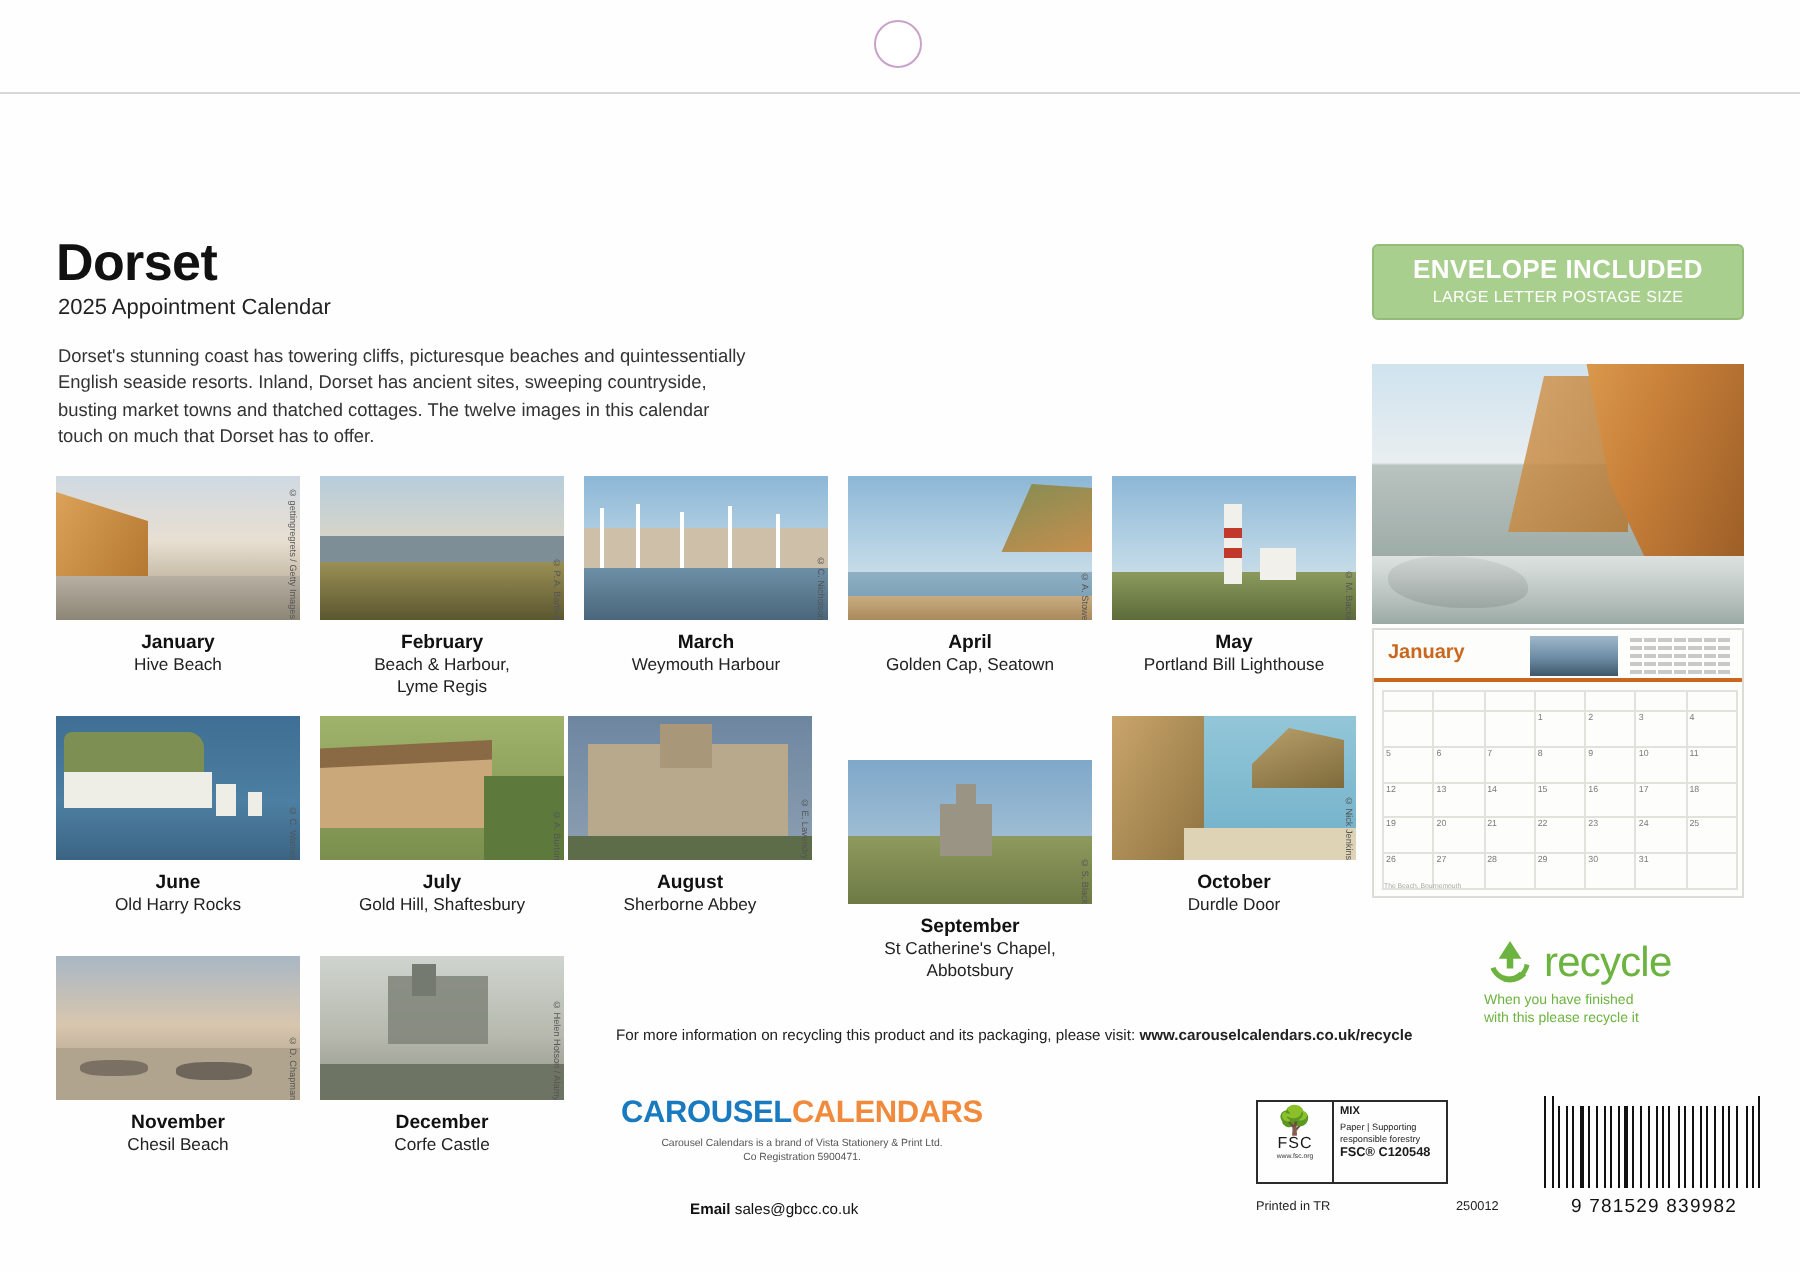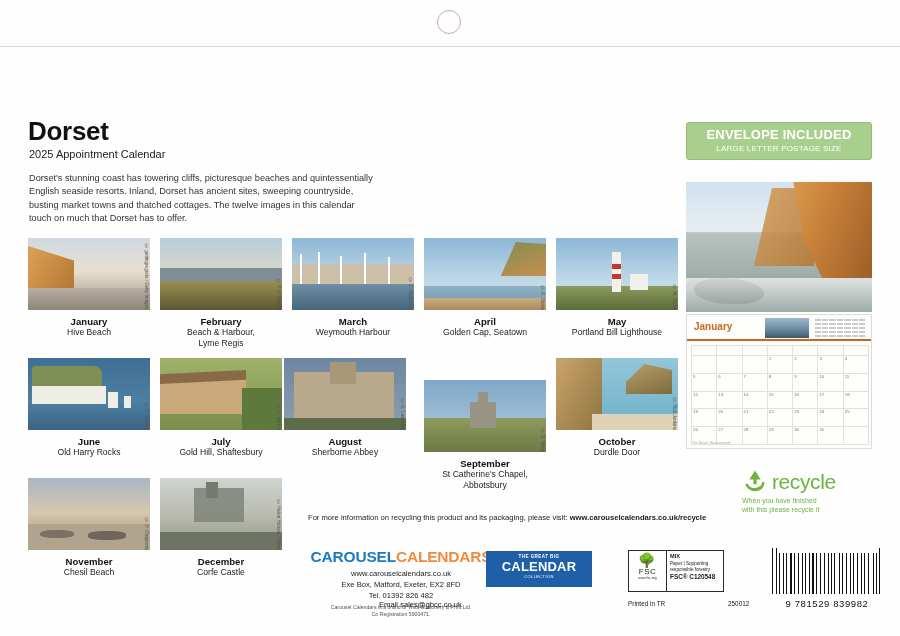--- a/index.html
+++ b/index.html
@@ -286,21 +286,21 @@
     line-height: 1.3;
     text-align: center;
     width: 186px;
   }
   .brand-email {
     position: absolute;
     left: 345px; top: 600px;
     font-size: 7.6px;
     color: #111;
   }
-  .brand-email b { font-weight: normal; margin-left: 34px; }
+  .brand-email b { font-weight: bold; }
 
   .gbcc {
     position: absolute;
     left: 486px; top: 551px;
     width: 106px; height: 36px;
     background: #1f5fa8;
     color: #fff;
     text-align: center;
     padding-top: 3px;
   }
@@ -643,38 +643,28 @@
 
   <div class="recycle-note">
     <span>For more information on recycling this product and its packaging, please visit:</span>
     <b>www.carouselcalendars.co.uk/recycle</b>
   </div>
 
   <div class="brand">
     <div class="brand-name" style="text-align:center; width:186px;">
       <span>CAROUSEL</span><span class="mid">CALENDARS</span>
     </div>
-    <div class="brand-addr">
-      <div>www.carouselcalendars.co.uk</div>
-      <div>Exe Box, Matford, Exeter, EX2 8FD</div>
-      <div>Tel. 01392  826 482</div>
-    </div>
     <div class="brand-legal" style="white-space:pre-line;">Carousel Calendars is a brand of Vista Stationery &amp; Print Ltd.
 Co Registration 5900471.</div>
   </div>
   <div class="brand-email">
     <b>Email</b>
     <span>sales@gbcc.co.uk</span>
   </div>
 
-  <div class="gbcc">
-    <div class="l1">THE GREAT BIG</div>
-    <div class="l2">CALENDAR</div>
-    <div class="l3">COLLECTION</div>
-  </div>
 
   <div class="fsc">
     <div class="fsc-left">
       <div class="fsc-tree">🌳</div>
       <div class="fsc-mark">FSC</div>
       <div class="fsc-url">www.fsc.org</div>
     </div>
     <div class="fsc-right">
       <div class="mix">MIX</div>
       <div>Paper | Supporting</div>

